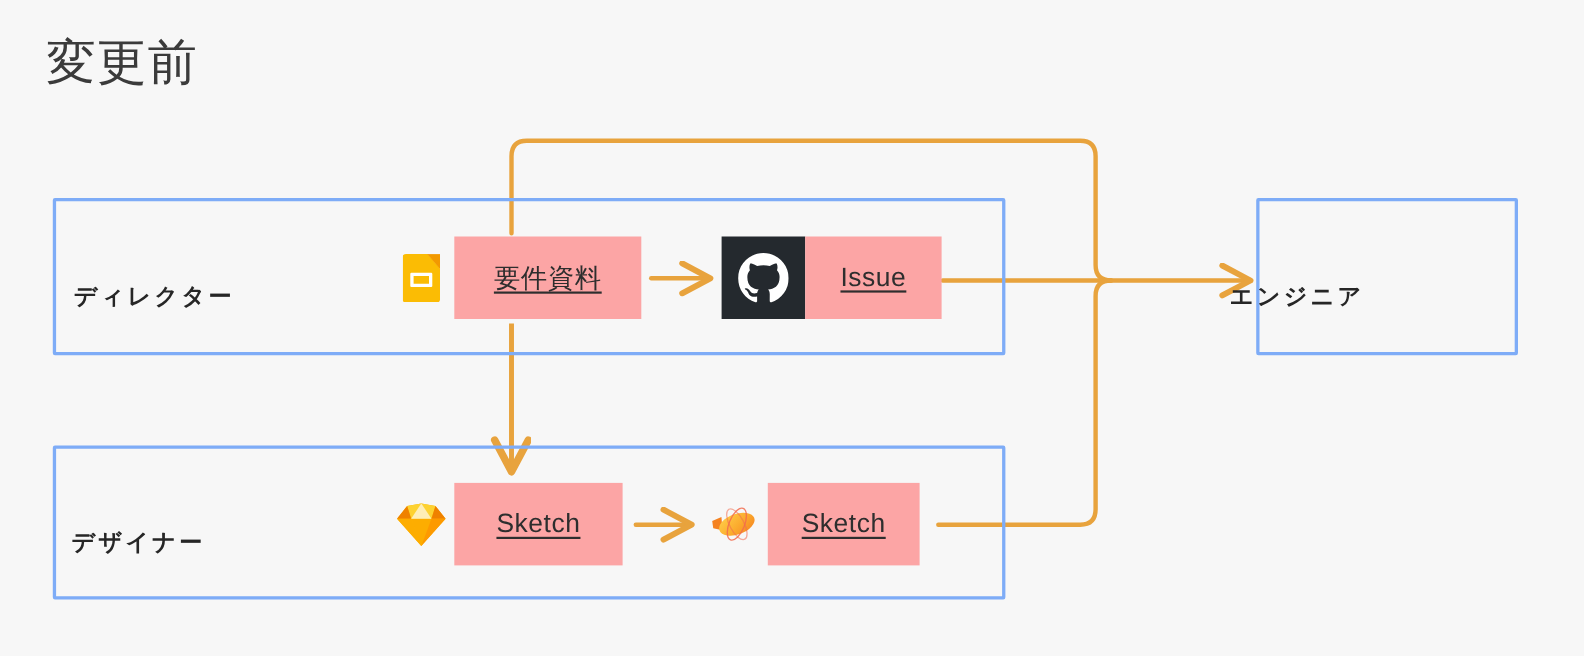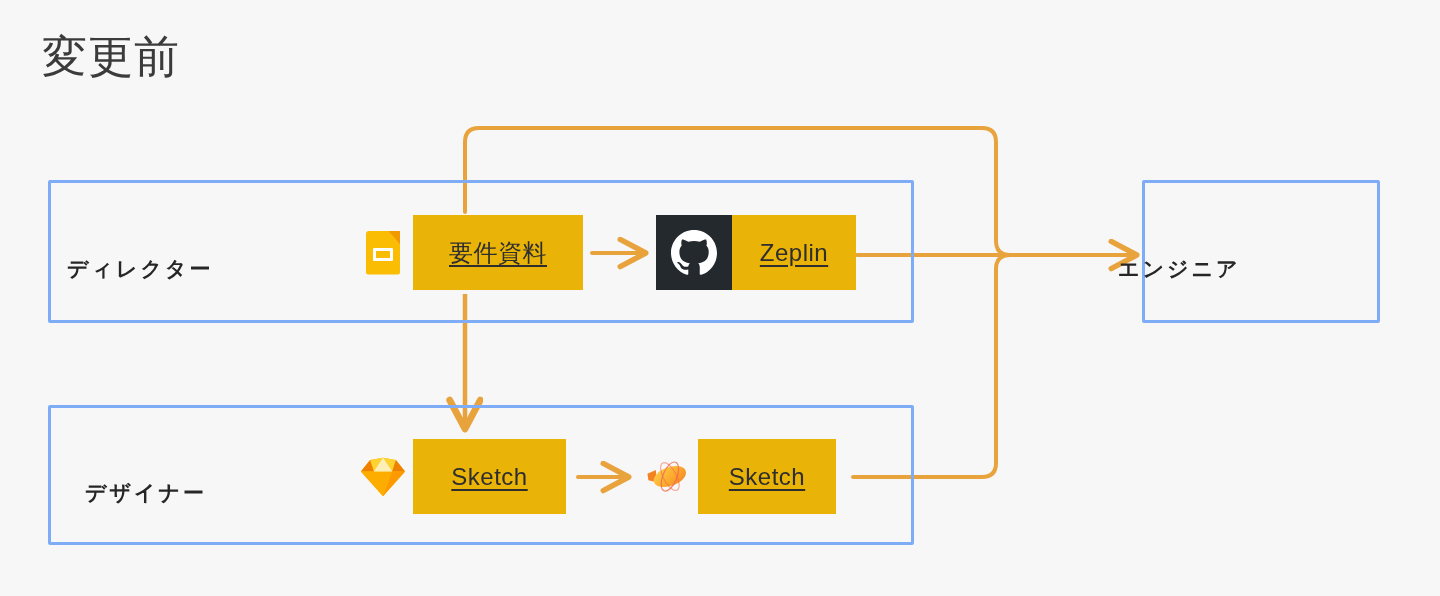--- a/index.html
+++ b/index.html
@@ -52,40 +52,40 @@
   .lane-title {
     position: absolute;
     font-size: 21px;
     font-weight: bold;
     color: #262626;
     letter-spacing: 3px;
     white-space: nowrap;
     margin-top: 16px;
   }
   .lt-director { left: 67px; top: 239px; }
-  .lt-designer { left: 85px; top: 463px; }
+  .lt-designer { left: 65px; top: 463px; }
   .lt-engineer { left: 1118px; top: 239px; }
 
   .node {
     position: absolute;
     display: flex;
     align-items: center;
     height: 75px;
   }
   .node .icon-wrap {
     width: 60px;
     height: 75px;
     display: flex;
     align-items: center;
     justify-content: center;
     flex: 0 0 60px;
   }
   .node .label-box {
     height: 75px;
-    background: #eab308;
+    background: #fca5a5;
     display: flex;
     align-items: center;
     justify-content: center;
     padding: 0 20px;
     box-sizing: border-box;
   }
   .node .label-box span {
     font-size: 24px;
     color: #2e2e2e;
     text-decoration: underline;
@@ -202,21 +202,21 @@
       <svg class="gh-mark" viewBox="0 0 16 16" xmlns="http://www.w3.org/2000/svg" aria-hidden="true">
         <path fill="#ffffff" d="M8 0C3.58 0 0 3.58 0 8c0 3.54 2.29 6.53 5.47 7.59.4.07.55-.17.55-.38
           0-.19-.01-.82-.01-1.49-2.01.37-2.53-.49-2.69-.94-.09-.23-.48-.94-.82-1.13-.28-.15-.68-.52-.01-.53.63-.01
           1.08.58 1.23.82.72 1.21 1.87.87 2.33.66.07-.52.28-.87.51-1.07-1.78-.2-3.64-.89-3.64-3.95
           0-.87.31-1.59.82-2.15-.08-.2-.36-1.02.08-2.12 0 0 .67-.21 2.2.82.64-.18 1.32-.27 2-.27.68 0 1.36.09 2
           .27 1.53-1.04 2.2-.82 2.2-.82.44 1.1.16 1.92.08 2.12.51.56.82 1.27.82 2.15 0 3.07-1.87 3.75-3.65
           3.95.29.25.54.73.54 1.48 0 1.07-.01 1.93-.01 2.2 0 .21.15.46.55.38A8.013 8.013 0 0016 8c0-4.42-3.58-8-8-8z"></path>
       </svg>
     </div>
     <div class="label-box">
-      <span>Zeplin</span>
+      <span>Issue</span>
     </div>
   </div>
 
   <div class="node n-sketch">
     <div class="icon-wrap">
       <svg class="sketch-gem" viewBox="0 0 100 90" xmlns="http://www.w3.org/2000/svg" aria-hidden="true">
         <polygon points="22,8 50,3 78,8 98,33 50,87 2,33" fill="#fdb300"></polygon>
         <polygon points="22,8 50,3 78,8 70,33 30,33" fill="#fdd231"></polygon>
         <polygon points="30,33 70,33 50,87" fill="#fdad00"></polygon>
         <polygon points="2,33 30,33 50,87" fill="#feeeb7" opacity="0.0"></polygon>

